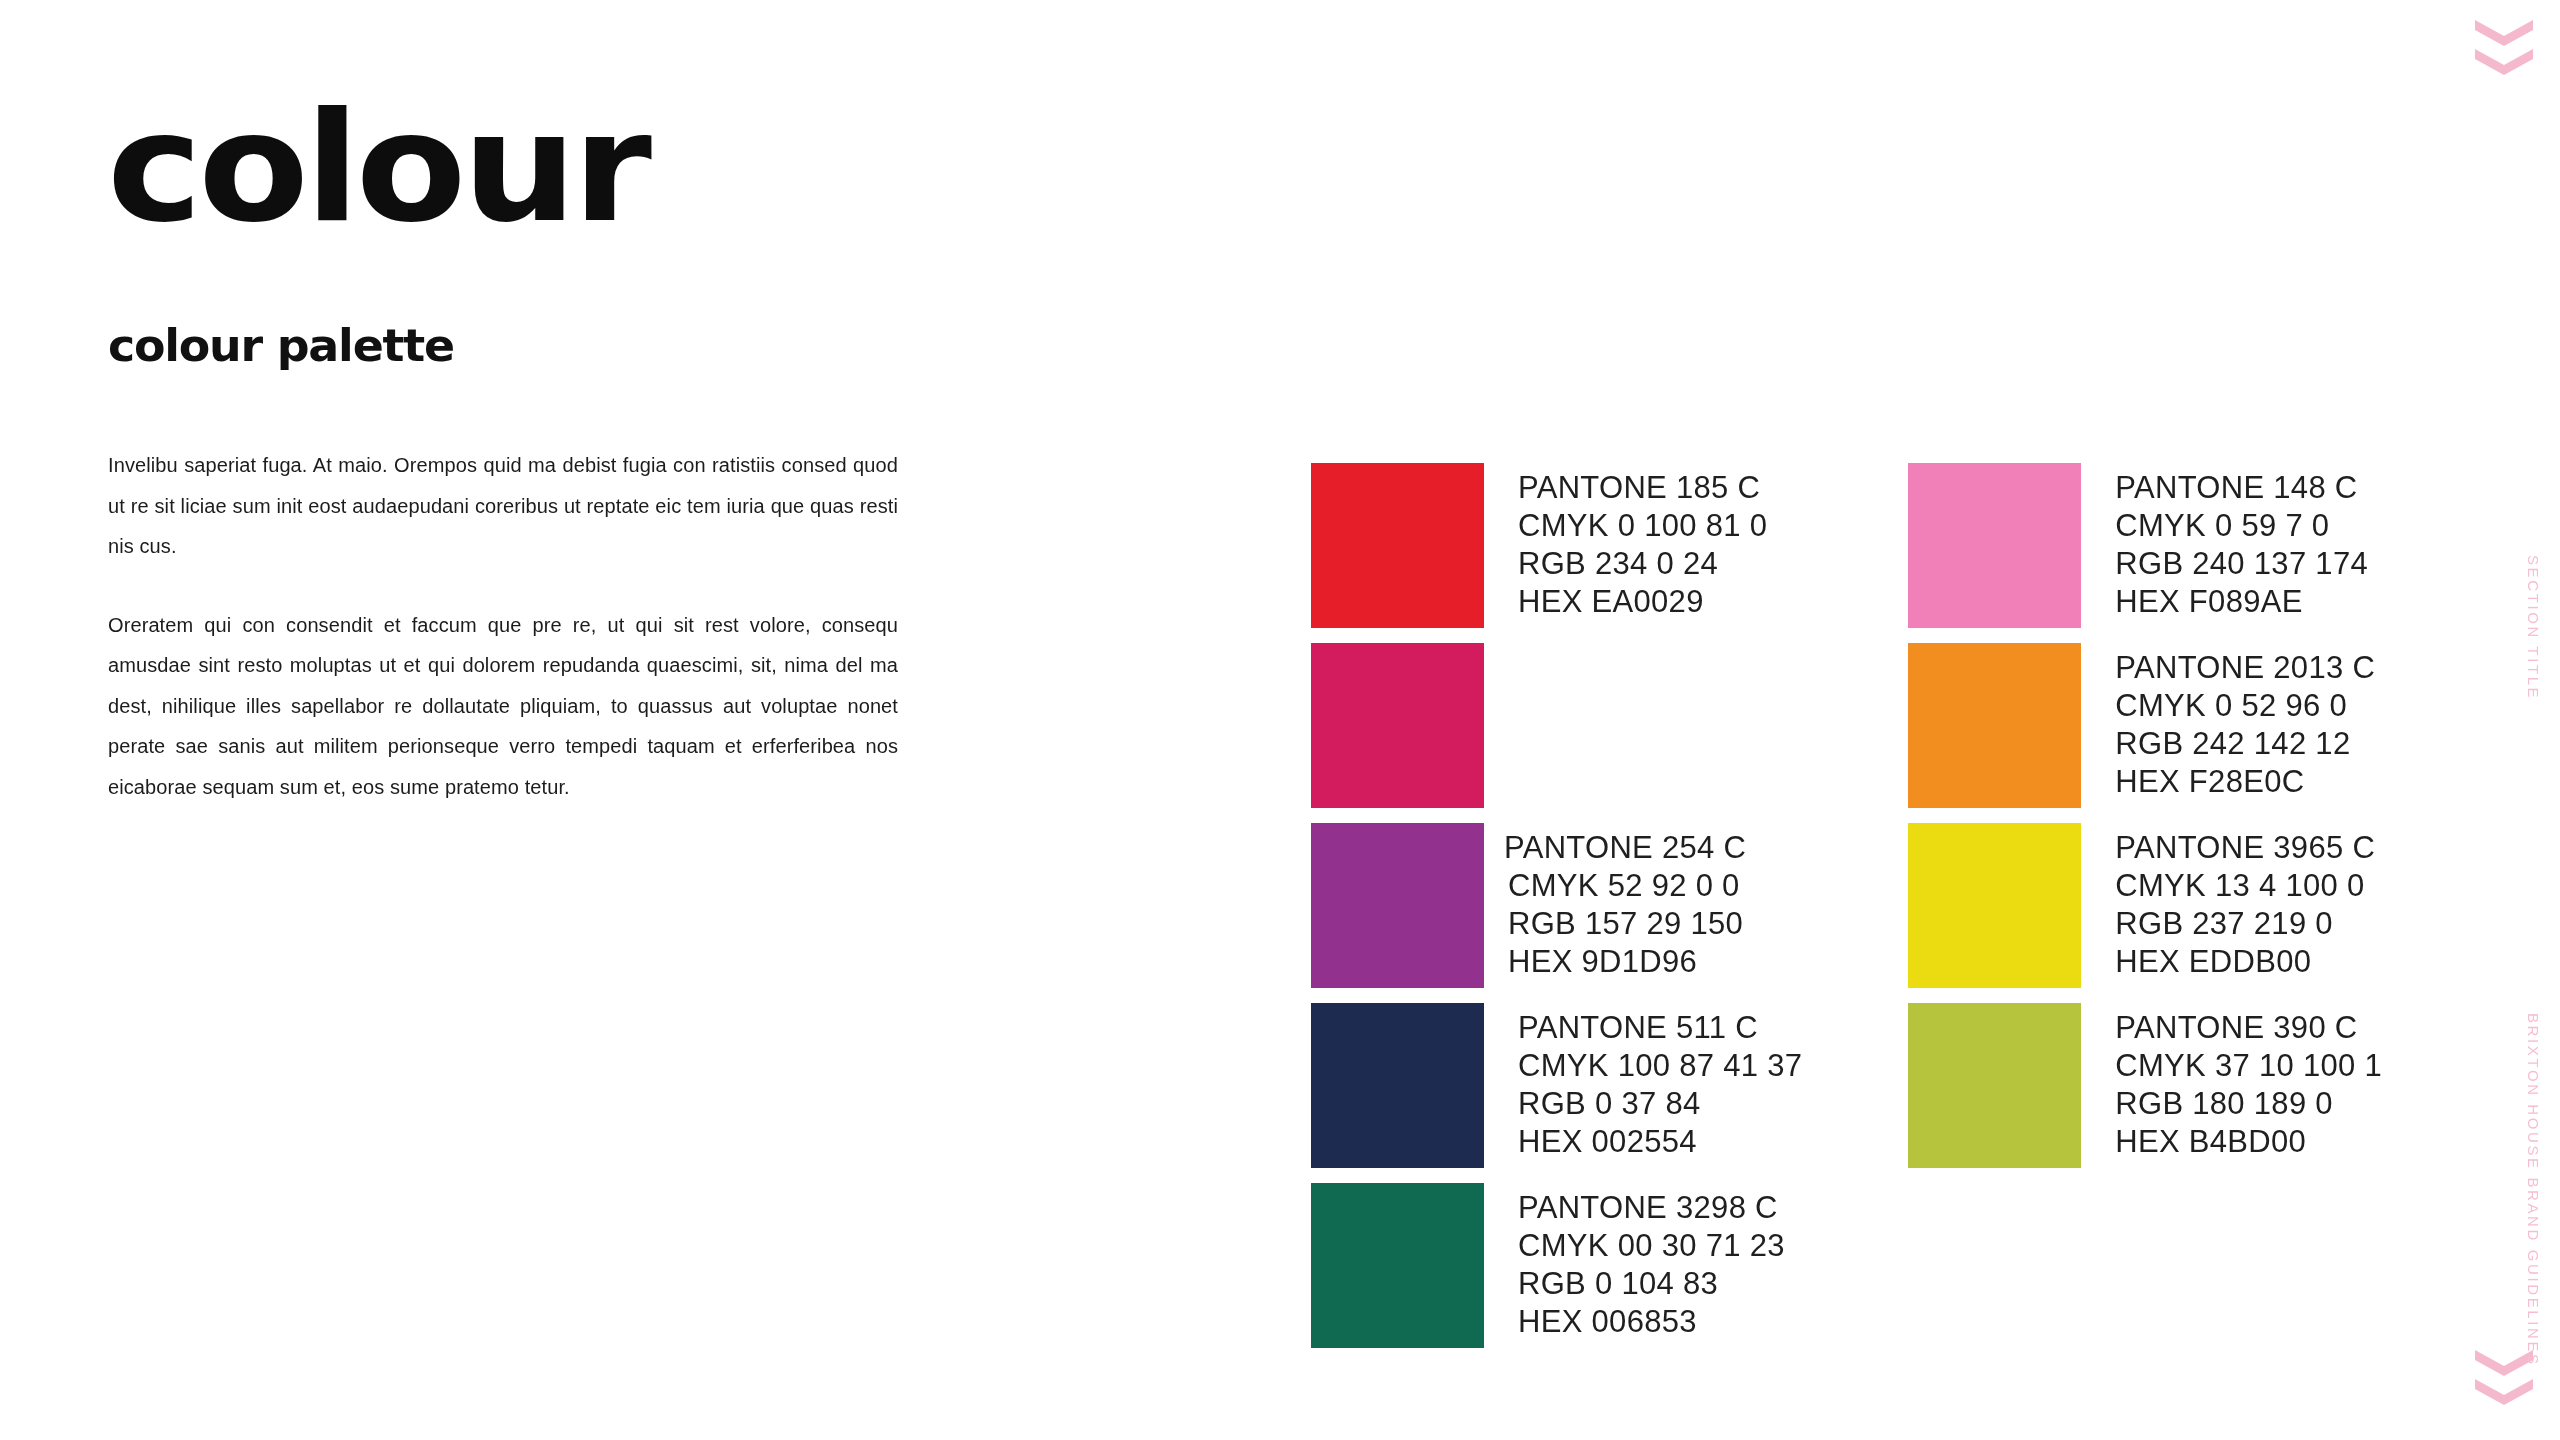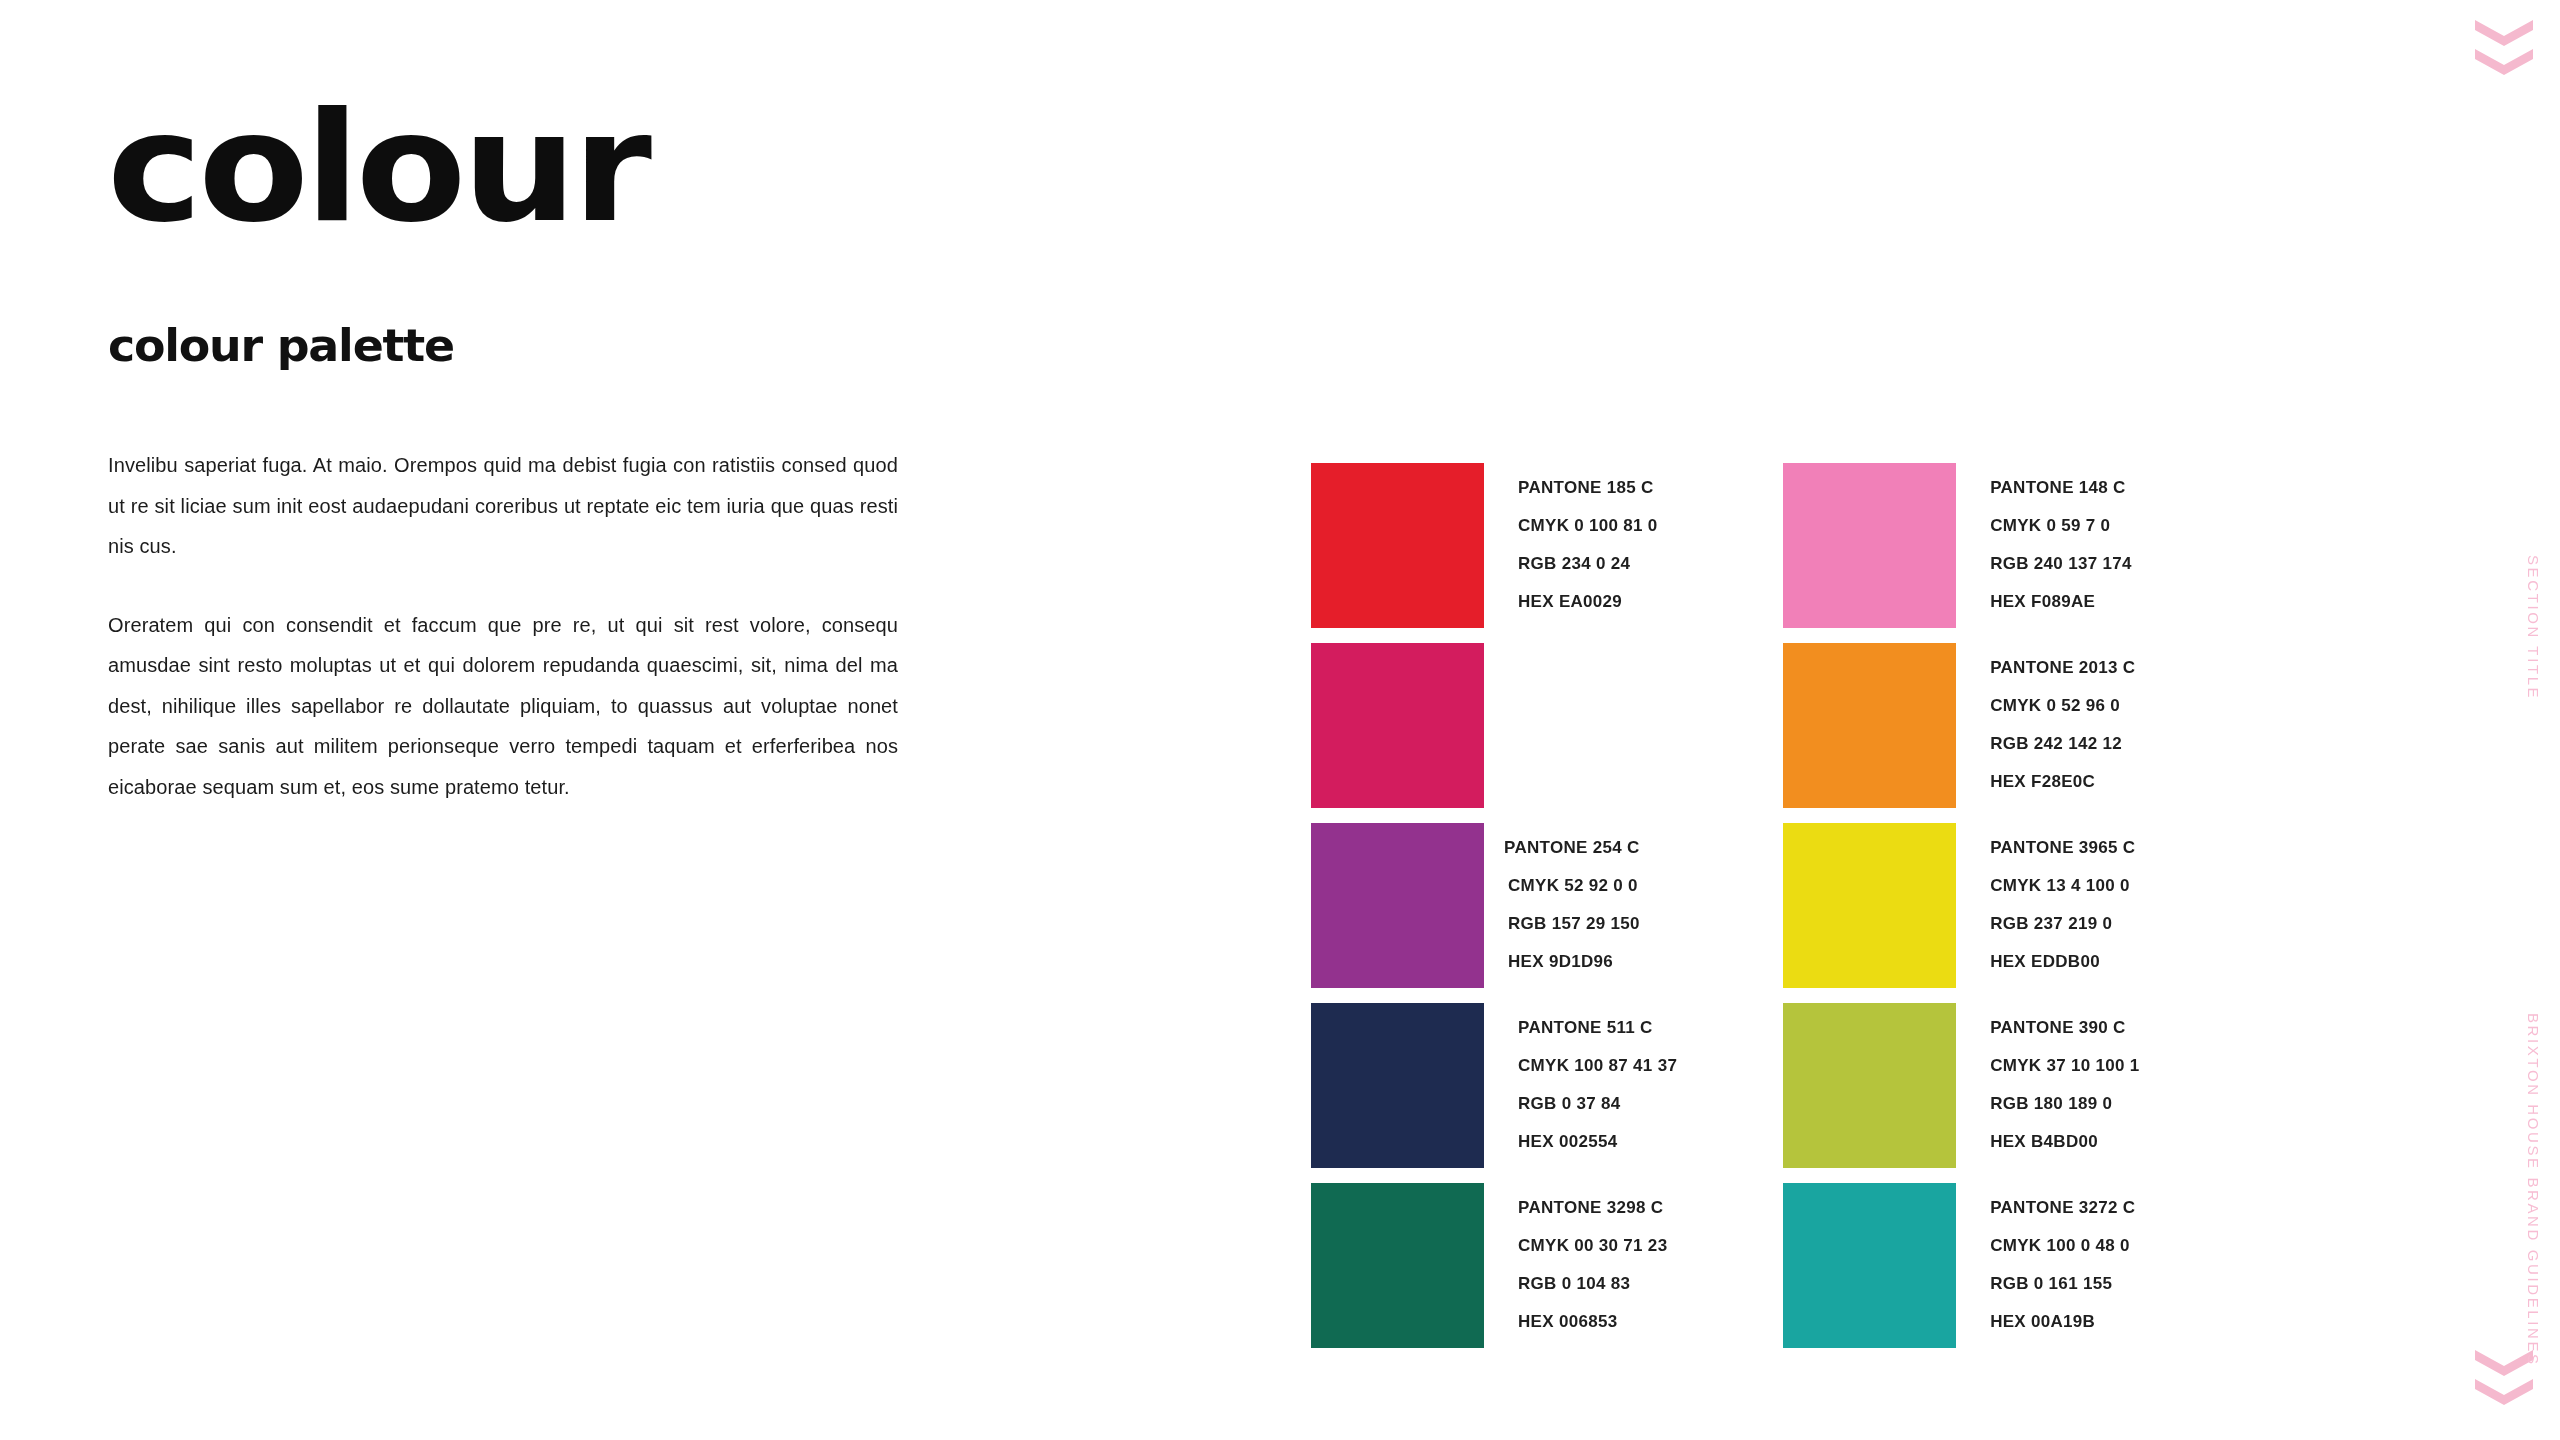--- a/index.html
+++ b/index.html
@@ -94,26 +94,25 @@
   }
   .swatch-info {
     padding-left: 34px;
     padding-top: 6px;
     display: flex;
     flex-direction: column;
     gap: 0;
   }
   .swatch-line {
     font-family: "Liberation Sans", sans-serif;
-    font-size: 17px;
+    font-size: 31px;
     line-height: 38px;
     letter-spacing: 0.3px;
     color: #1f1f1f;
     white-space: nowrap;
-    font-weight: bold;
   }
   
   .swatch-row.indented .swatch-info { padding-left: 20px; }
   .swatch-row.indented .swatch-line.nudge { padding-left: 4px; }
 
   
   .chevron-stack {
     position: absolute;
     right: 25px;
     width: 60px;
@@ -242,29 +241,20 @@
     <div class="swatch-row">
       <div class="swatch-chip" style="background-color: rgb(181, 196, 60);"></div>
       <div class="swatch-info">
         <span class="swatch-line">PANTONE  390 C</span>
         <span class="swatch-line">CMYK  37 10 100 1</span>
         <span class="swatch-line">RGB  180 189 0</span>
         <span class="swatch-line">HEX  B4BD00</span>
       </div>
     </div>
 
-    <div class="swatch-row">
-      <div class="swatch-chip" style="background-color: rgb(25, 165, 160);"></div>
-      <div class="swatch-info">
-        <span class="swatch-line">PANTONE  3272 C</span>
-        <span class="swatch-line">CMYK  100 0 48 0</span>
-        <span class="swatch-line">RGB  0 161 155</span>
-        <span class="swatch-line">HEX  00A19B</span>
-      </div>
-    </div>
 
   </div>
 </div>
 
 <div class="chevron-stack" id="chevron-stack-top">
   <div class="chevron-icon"></div>
   <div class="chevron-icon"></div>
 </div>
 
 <div class="chevron-stack" id="chevron-stack-bottom">

